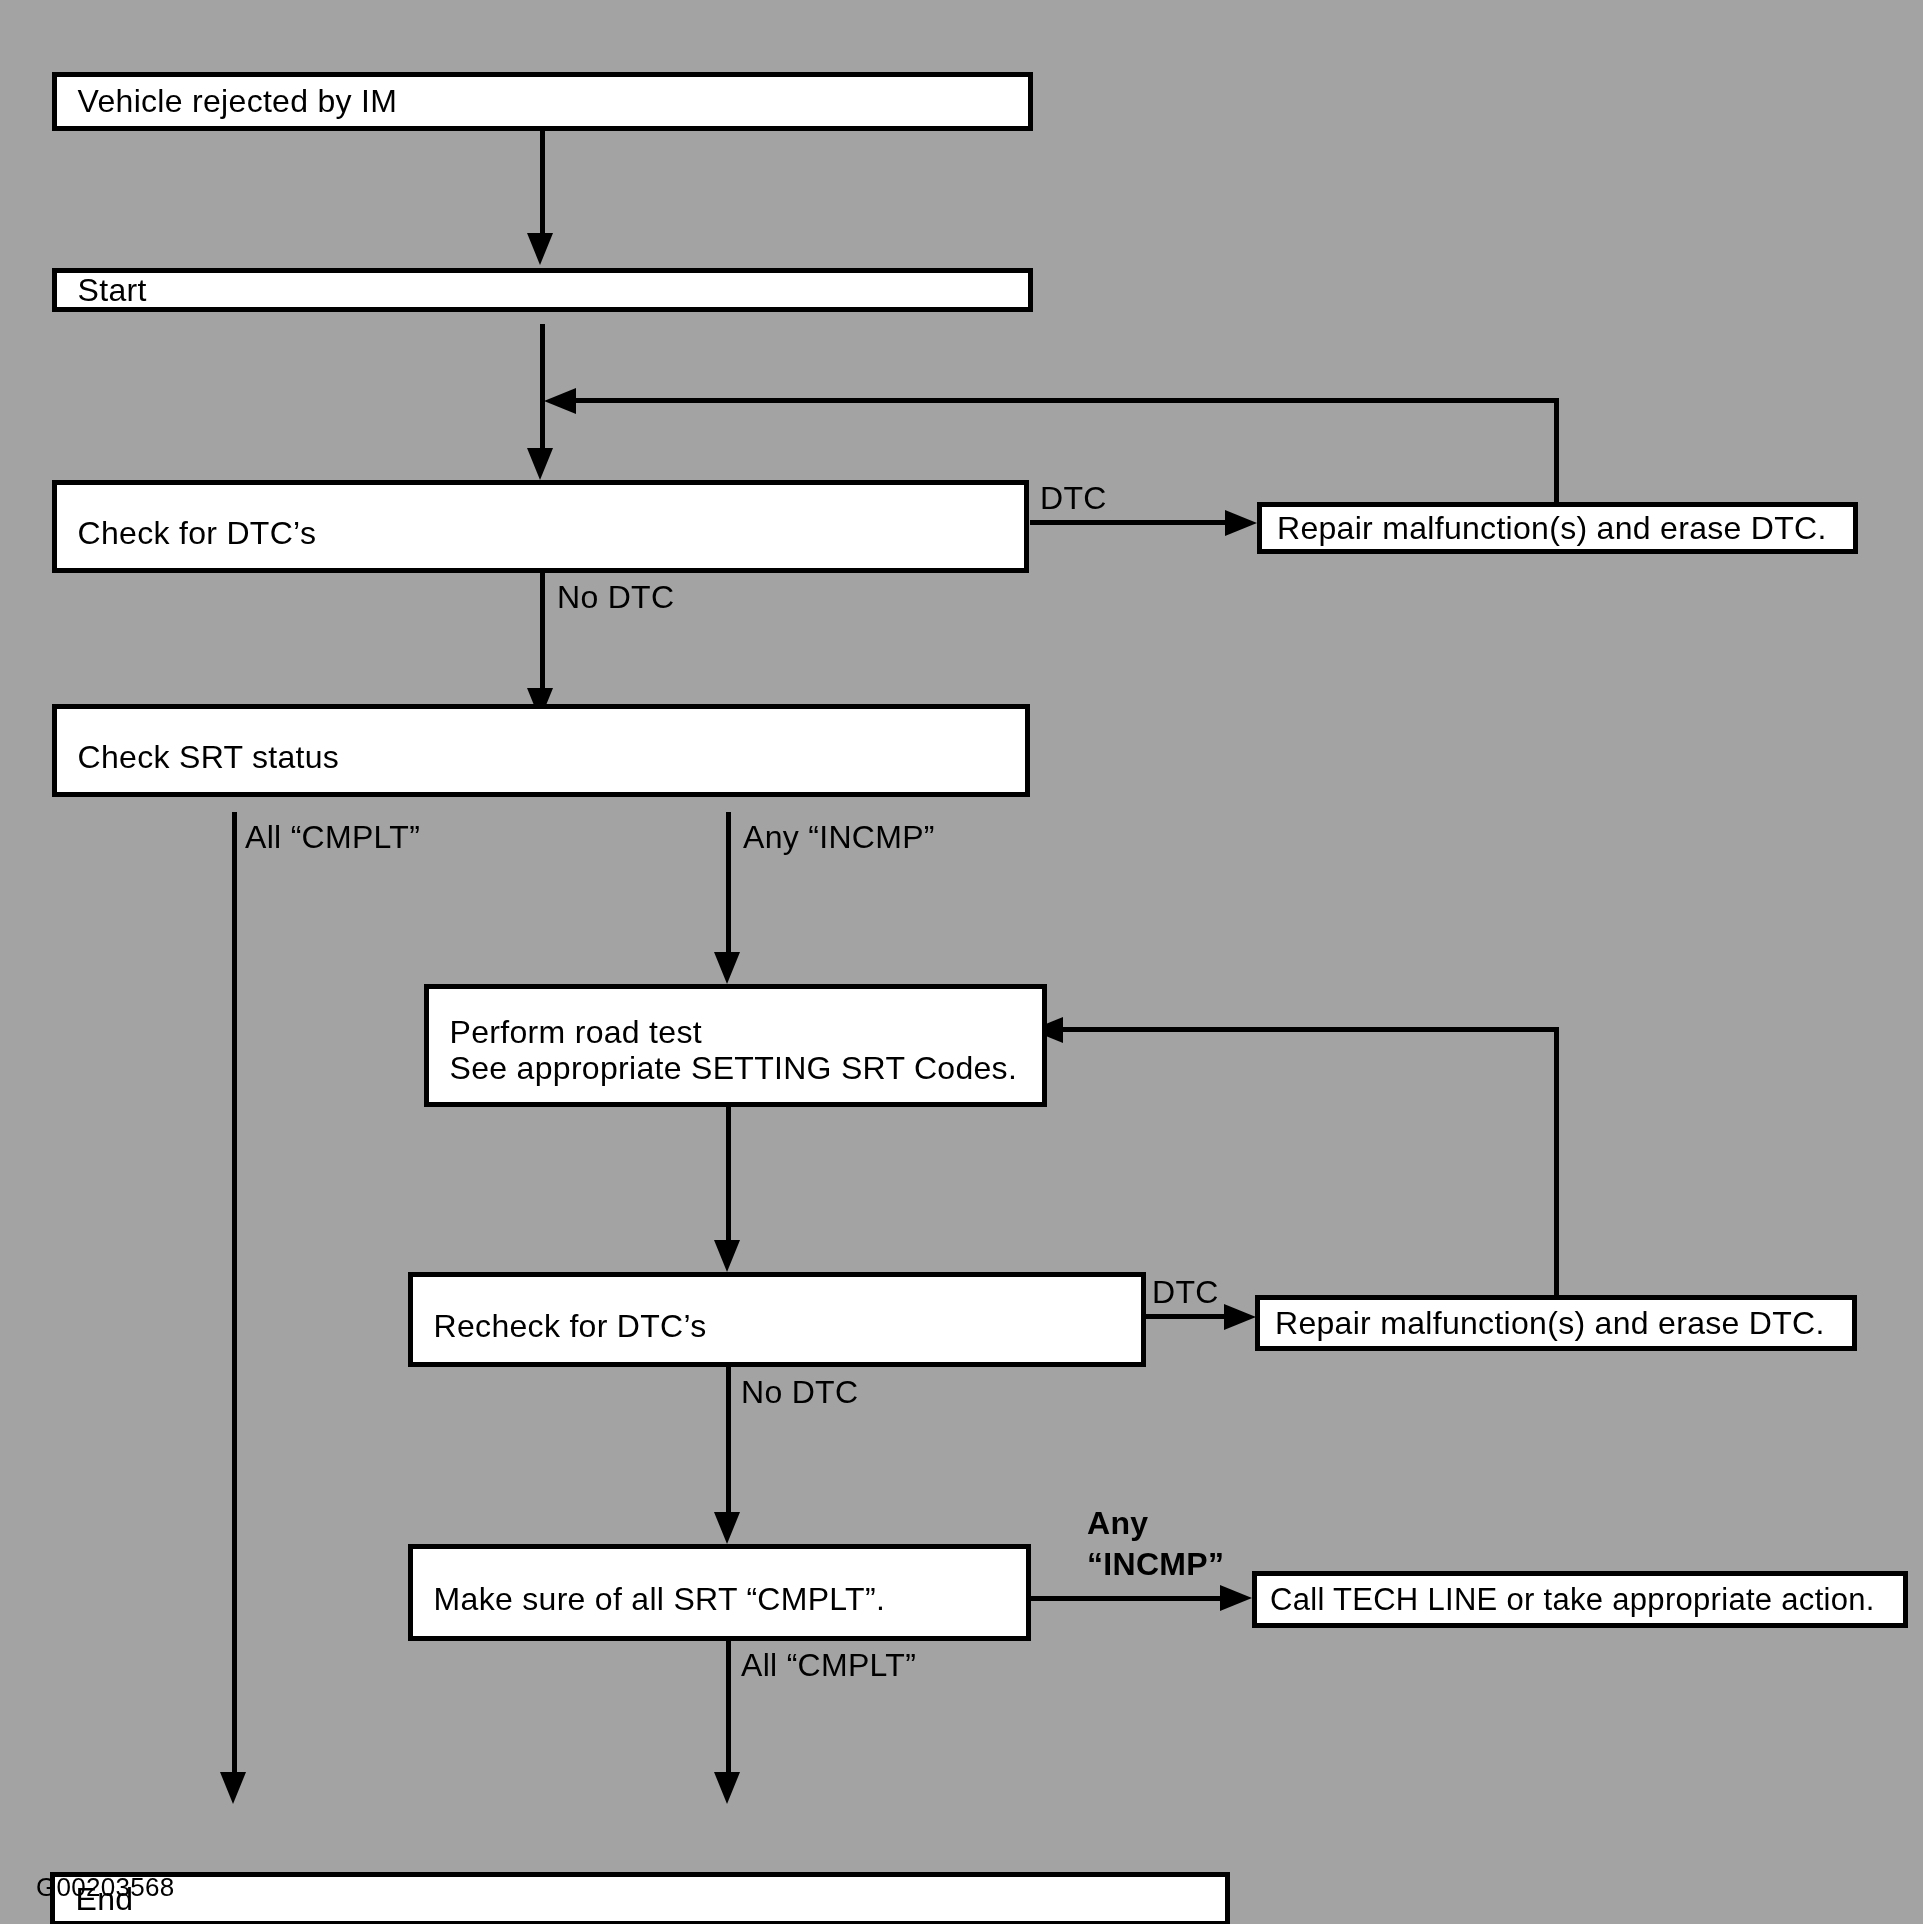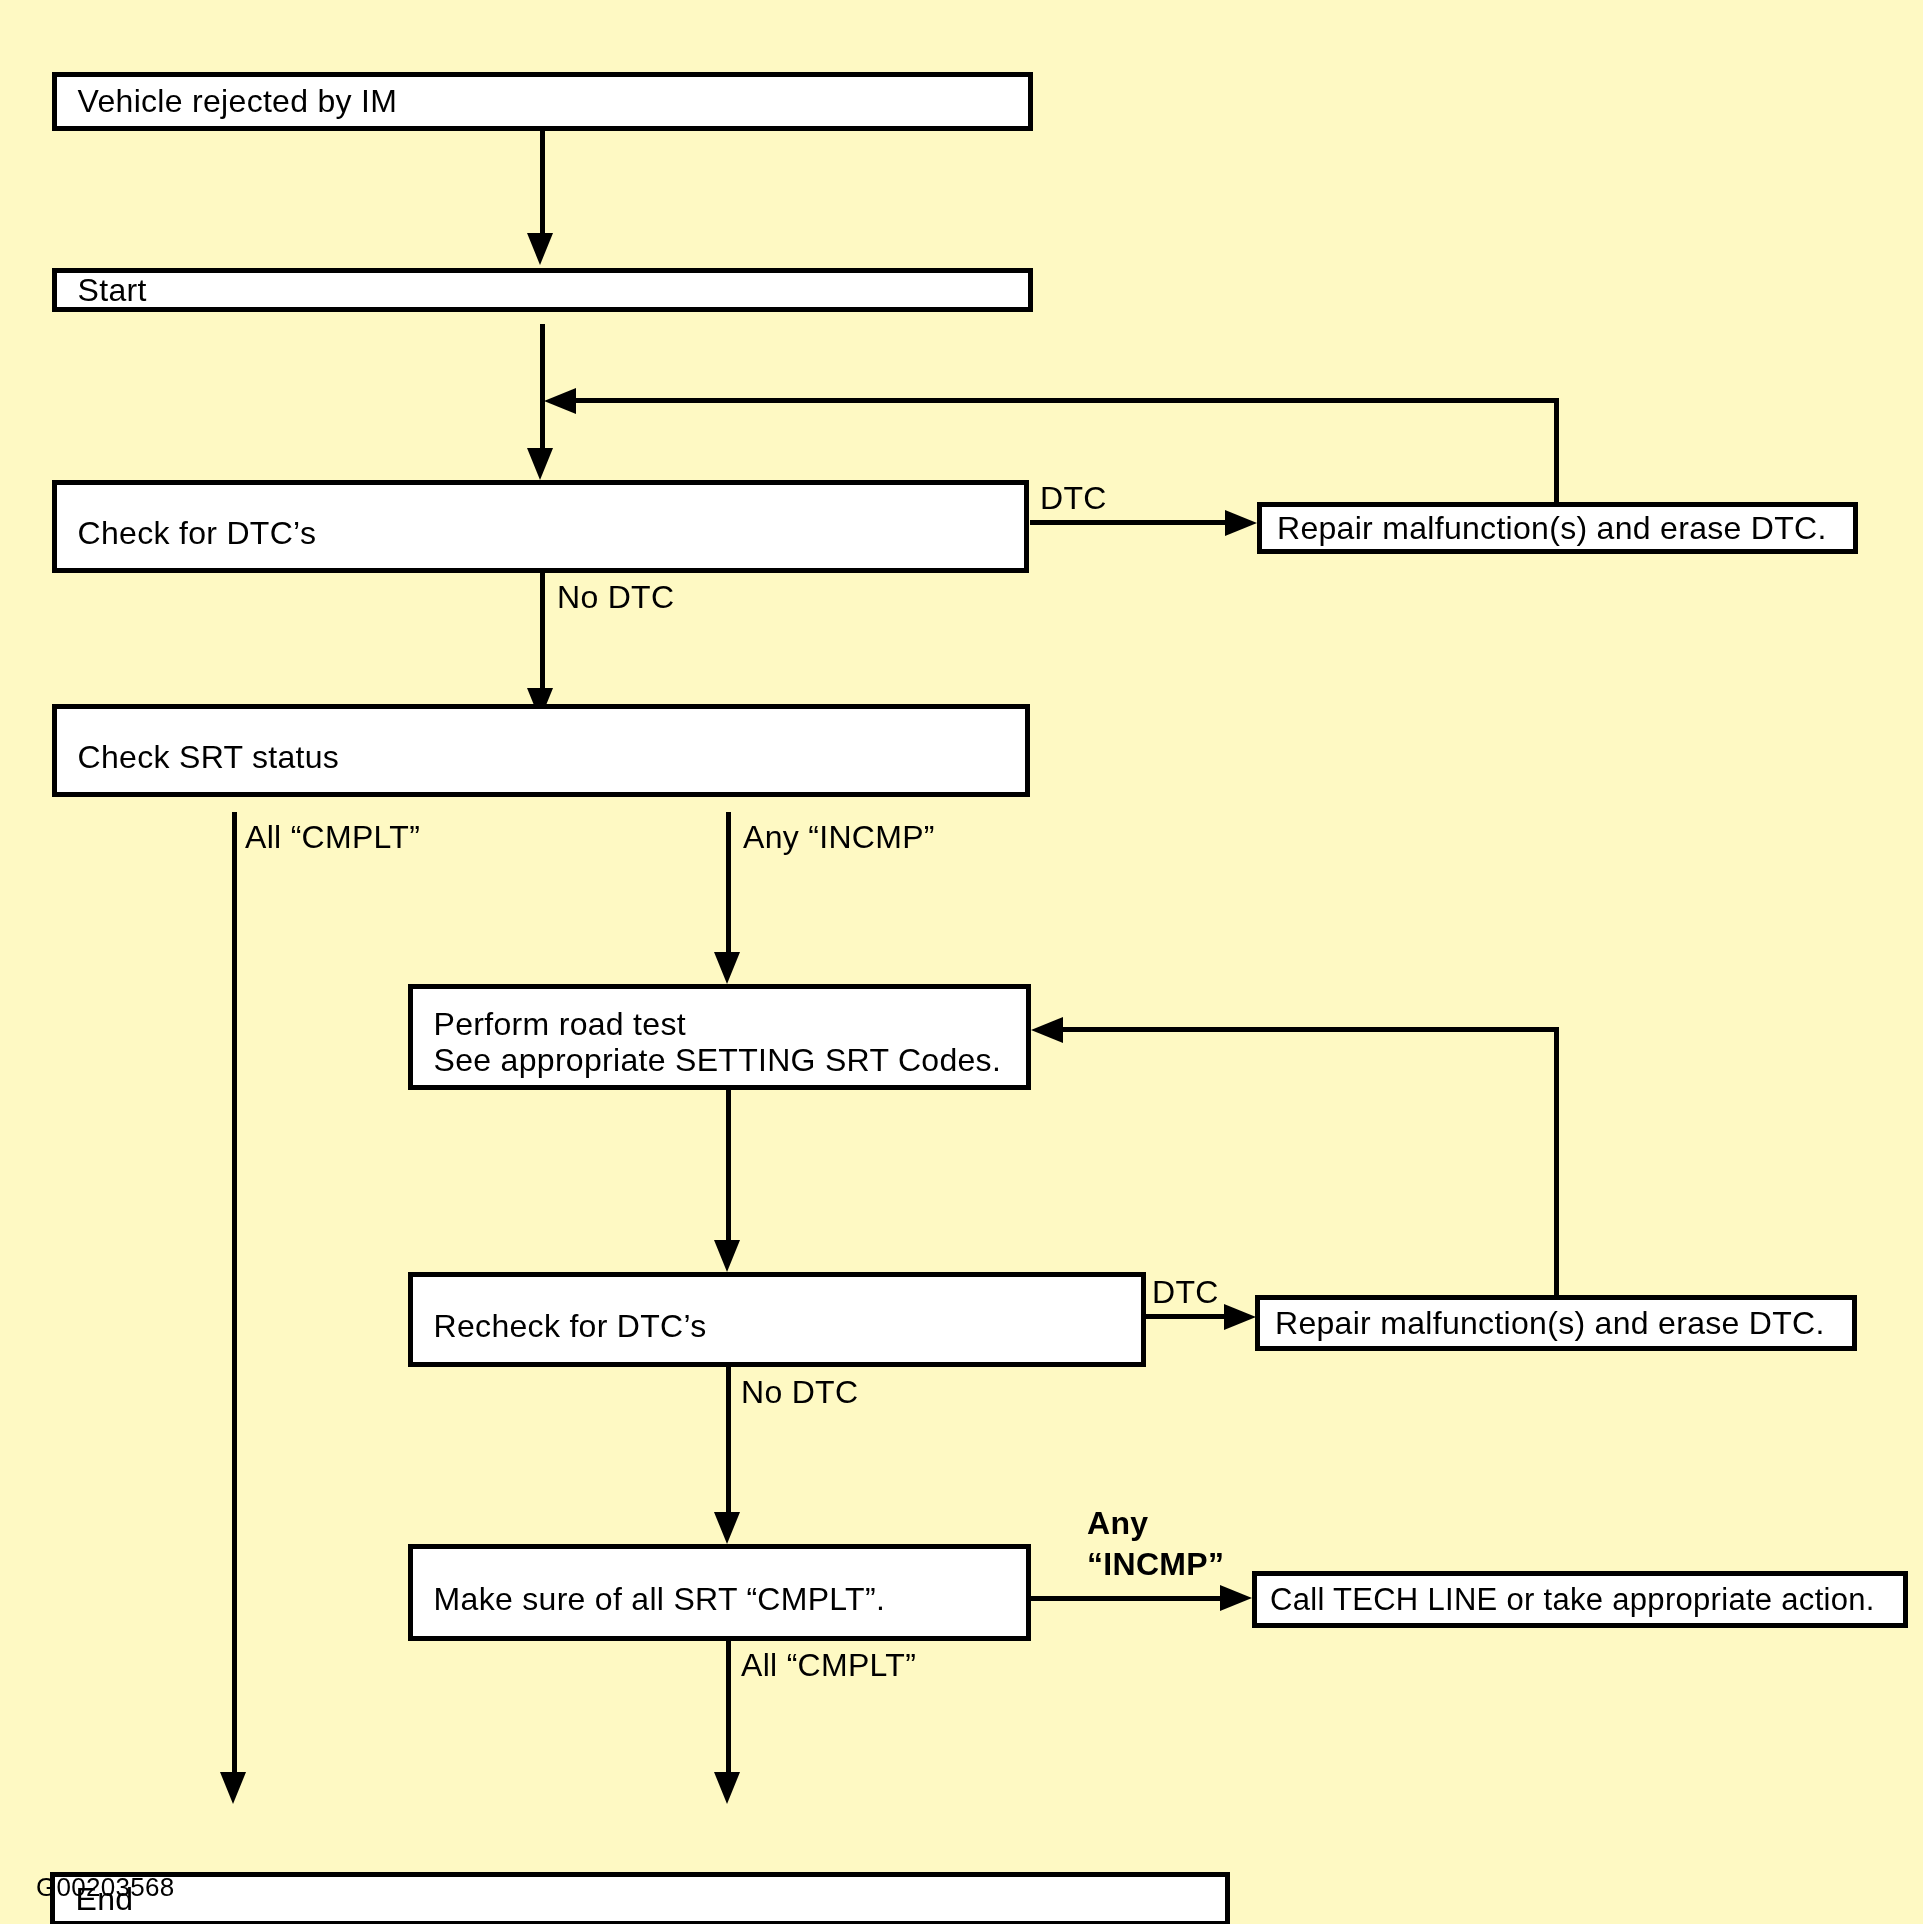--- a/index.html
+++ b/index.html
@@ -1,20 +1,20 @@
 <!DOCTYPE html>
 <html style="font-size:15px"><head>
 <meta charset="utf-8">
 <style>
   html,body{margin:0;padding:0;background:#ffffff;}
   .canvas{
     position:relative;
     width:1923px;
     height:1924px;
-    background:#fef9c3;
+    background:#a3a3a3;
     font-family:"Liberation Sans", sans-serif;
     color:#000;
   }
   .box{
     position:absolute;
     box-sizing:border-box;
     border:5.6px solid #000;
     background:#fff;
     display:flex;
     padding-left:20.6px;
@@ -89,21 +89,21 @@
   </div>
 
   <div class="box center" style="left:1257px;top:502px;width:601px;height:52px;padding-left:15px;">
     <span class="txt">Repair malfunction(s) and erase DTC.</span>
   </div>
 
   <div class="box tall" style="left:52px;top:704px;width:978px;height:93px;">
     <span class="txt">Check SRT status</span>
   </div>
 
-  <div class="box tall" style="left:408px;top:984px;width:623px;height:106px;padding-top:9.4px;">
+  <div class="box tall" style="left:424px;top:984px;width:623px;height:123px;padding-top:9.4px;">
     <span class="txt twoline">
       <span>Perform road test</span><br>
       <span>See appropriate SETTING SRT Codes.</span>
     </span>
   </div>
 
   <div class="box tall" style="left:408px;top:1272px;width:738px;height:95px;">
     <span class="txt">Recheck for DTC’s</span>
   </div>
 

